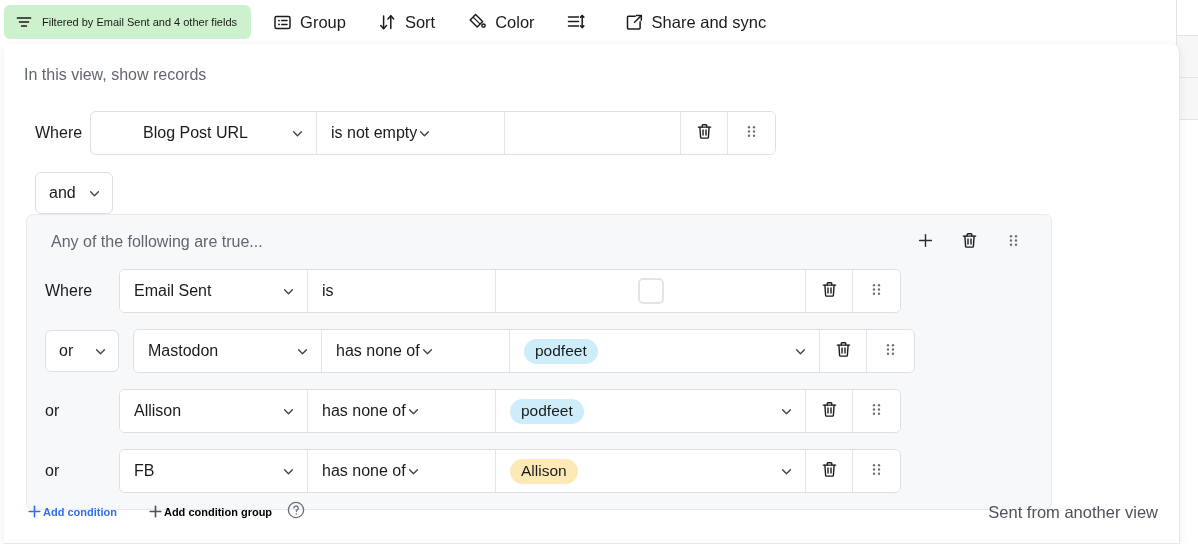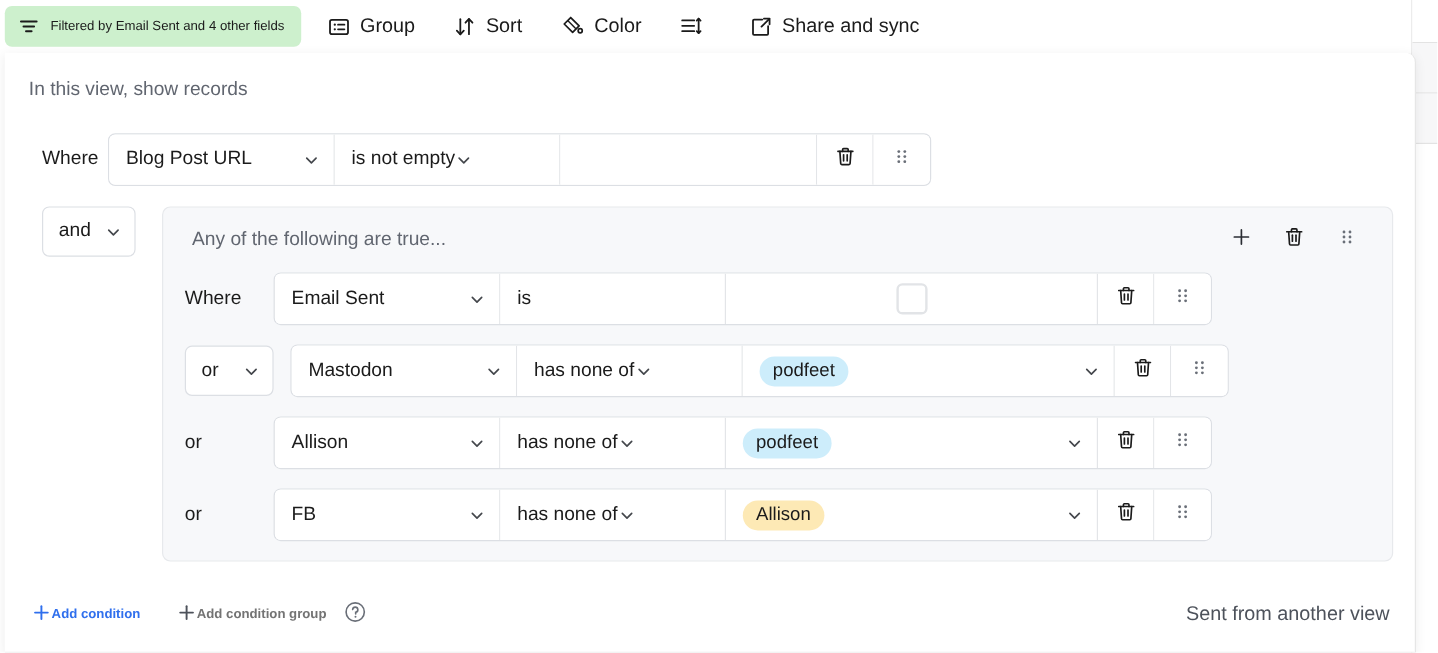--- a/index.html
+++ b/index.html
@@ -165,29 +165,30 @@
   }
 
   
   .row-top {
     position: absolute;
     left: 0; top: 67px;
     width: 1176px;
     display: flex;
     align-items: center;
   }
-  .row-top .cond-box { width: 686px; }
+  .row-top .cond-box { width: 686px; padding-left: 38px; }
 
   
   .group-wrap {
     position: absolute;
     left: 0; top: 128px;
     width: 1176px;
     display: flex;
     align-items: flex-start;
+    flex-direction: column;
   }
   .group-box {
     width: 1026px;
     background: #f7f8fa;
     border: 1px solid #e7e9ec;
     border-radius: 7px;
     padding: 0 0 16px 0;
   }
   .group-head {
     display: flex;
@@ -228,21 +229,21 @@
   }
   .foot-link {
     display: flex;
     align-items: center;
     font-size: 11px;
     font-weight: bold;
     cursor: pointer;
     white-space: nowrap;
   }
   .foot-link.primary { color: #2f6fed; }
-  .foot-link.muted   { color: #737373; margin-left: 30px; }
+  .foot-link.muted   { color: #000000; margin-left: 30px; }
   .help-ic { margin-left: 14px; display: flex; align-items: center; cursor: pointer; }
   .foot-spacer { flex: 1 1 auto; }
   .copy-view {
     font-size: 16.5px;
     color: #4d525b;
     cursor: pointer;
     white-space: nowrap;
   }
 </style>
 </head>

